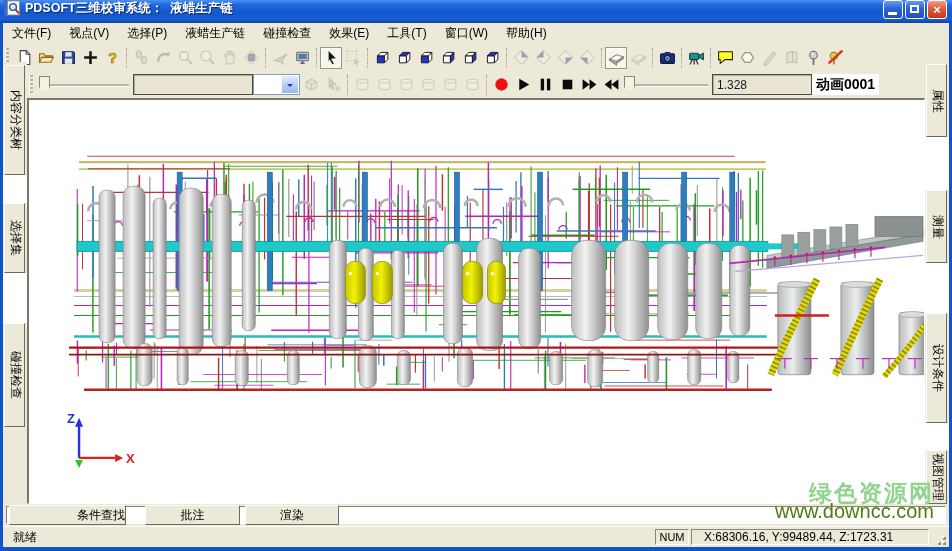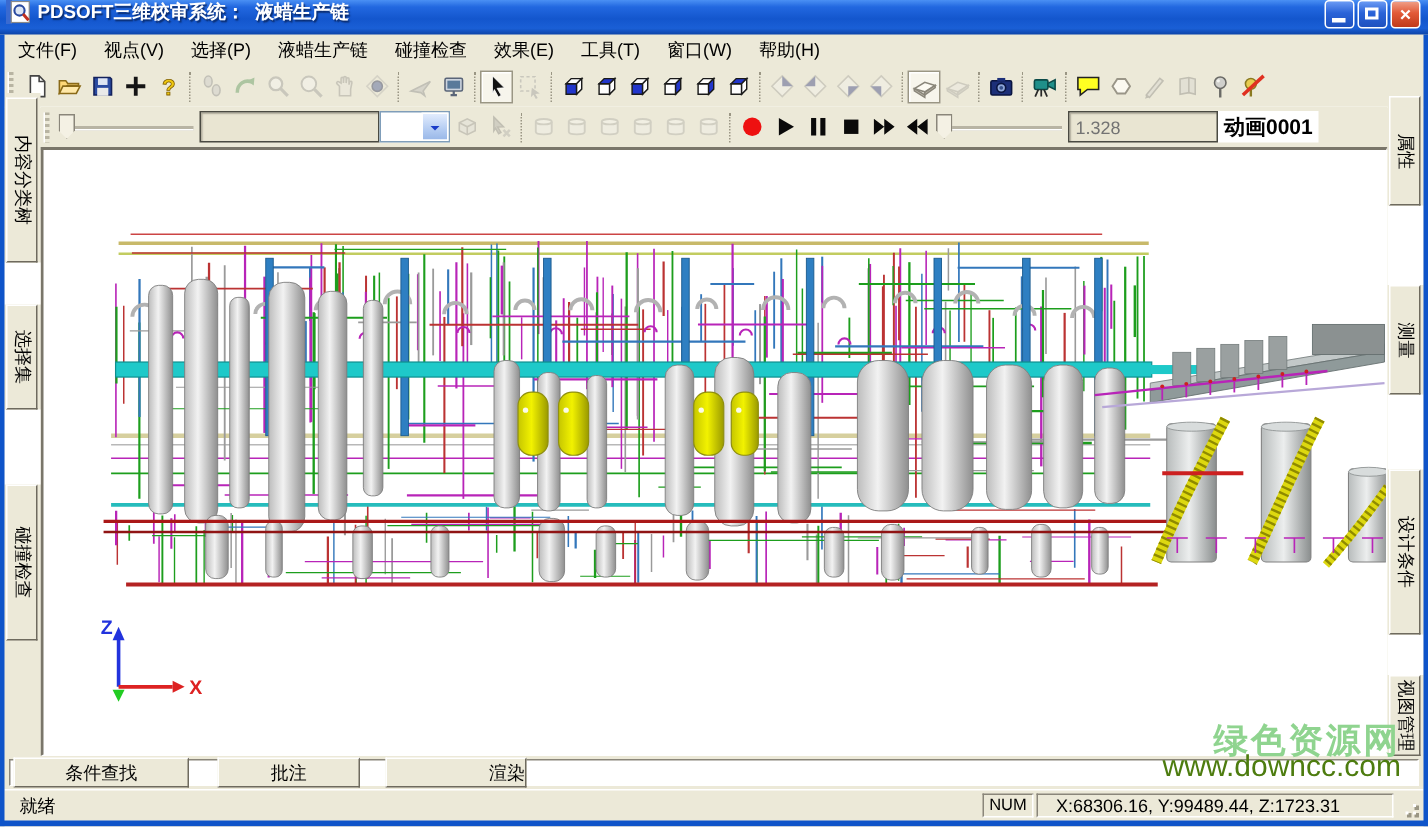--- a/index.html
+++ b/index.html
@@ -38,21 +38,21 @@
   .tb-btn svg{width:17px;height:17px;}
   .tb-btn.active{border:1px solid #9a9684;background:#f7f5ec;box-shadow:inset 1px 1px 0 #fff;box-sizing:border-box;}
   .tb-btn.disabled{opacity:0.42;filter:grayscale(55%);}
   .tb-slider{position:relative;height:22px;flex:0 0 auto;}
   .tb-slider .track{position:absolute;left:4px;right:4px;top:10px;height:2px;background:#b8b4a4;
     border-bottom:1px solid #fff;}
   .tb-slider .thumb{position:absolute;left:2px;top:2px;width:11px;height:17px;background:#f4f1e4;
     border:1px solid #8a867a;box-sizing:border-box;clip-path:polygon(0 0,100% 0,100% 68%,50% 100%,0 68%);}
   .tb-edit{height:21px;background:#e9e5d2;border:1px solid #4a4a42;box-shadow:inset 1px 1px 1px #b0ac9c;
     font-size:12px;line-height:20px;padding:0 4px;box-sizing:border-box;color:#000;}
-  .tb-edit.disabled{color:#737373;}
+  .tb-edit.disabled{color:#0f172a;}
   .tb-combo{height:21px;background:#fff;border:1px solid #7f9db9;display:flex;box-sizing:border-box;}
   .tb-combo .val{flex:1;font-size:12px;line-height:19px;padding:0 3px;}
   .tb-combo .drop{width:16px;background:linear-gradient(#e2ecfd,#b4ccf2 60%,#9ab8e8);border:1px solid #fff;
     display:flex;align-items:center;justify-content:center;}
   .tb-combo .drop i{width:0;height:0;border:3.5px solid transparent;border-top-color:#1a3cc8;margin-top:4px;}
   .tb-label{font-size:14px;font-weight:bold;background:#fff;height:21px;line-height:21px;padding:0 4px;}
   
   .strip{position:absolute;top:62px;height:442px;width:24px;background:#ece9d8;z-index:5;}
   #strip-left{left:3px;}
   #strip-right{left:925px;}
@@ -938,23 +938,23 @@
         <line x1="50" y1="357" x2="86" y2="357" stroke="#dd2222" stroke-width="2.4"></line>
         <path d="M86 353 L86 361 L94 357 Z" fill="#dd2222"></path>
         <path d="M46 359 L54 359 L50 367 Z" fill="#22cc22"></path>
         <text x="46" y="322" font-size="13" font-weight="bold" fill="#2233dd" text-anchor="end">Z</text>
         <text x="97" y="362" font-size="13" font-weight="bold" fill="#dd2222">X</text>
       </svg>
   </div>
 
   <div id="tabsrow">
     <div class="tabwell"></div>
-  <div class="btab" style="left: 6px; width: 117px;">条件查找</div>
+  <div class="btab" style="left: 6px; width: 117px; text-align: right;">条件查找</div>
       <div class="btab" style="left: 142px; width: 95px; font-family: Liberation Serif, serif;">批注</div>
-      <div class="btab" style="left: 254px; width: 94px; text-align: right;">渲染</div>
+      <div class="btab" style="left: 242px; width: 94px;">渲染</div>
     </div>
 
   <div id="statusbar">
     <span id="status-ready">就绪</span>
     <span id="status-num" class="spanel">NUM</span>
     <span id="status-coords" class="spanel">X:68306.16, Y:99489.44, Z:1723.31</span>
     <span id="resize-grip">
       <svg viewBox="0 0 14 14">
           <g fill="#9a9684">
             <rect x="10" y="10" width="3" height="3"></rect>

